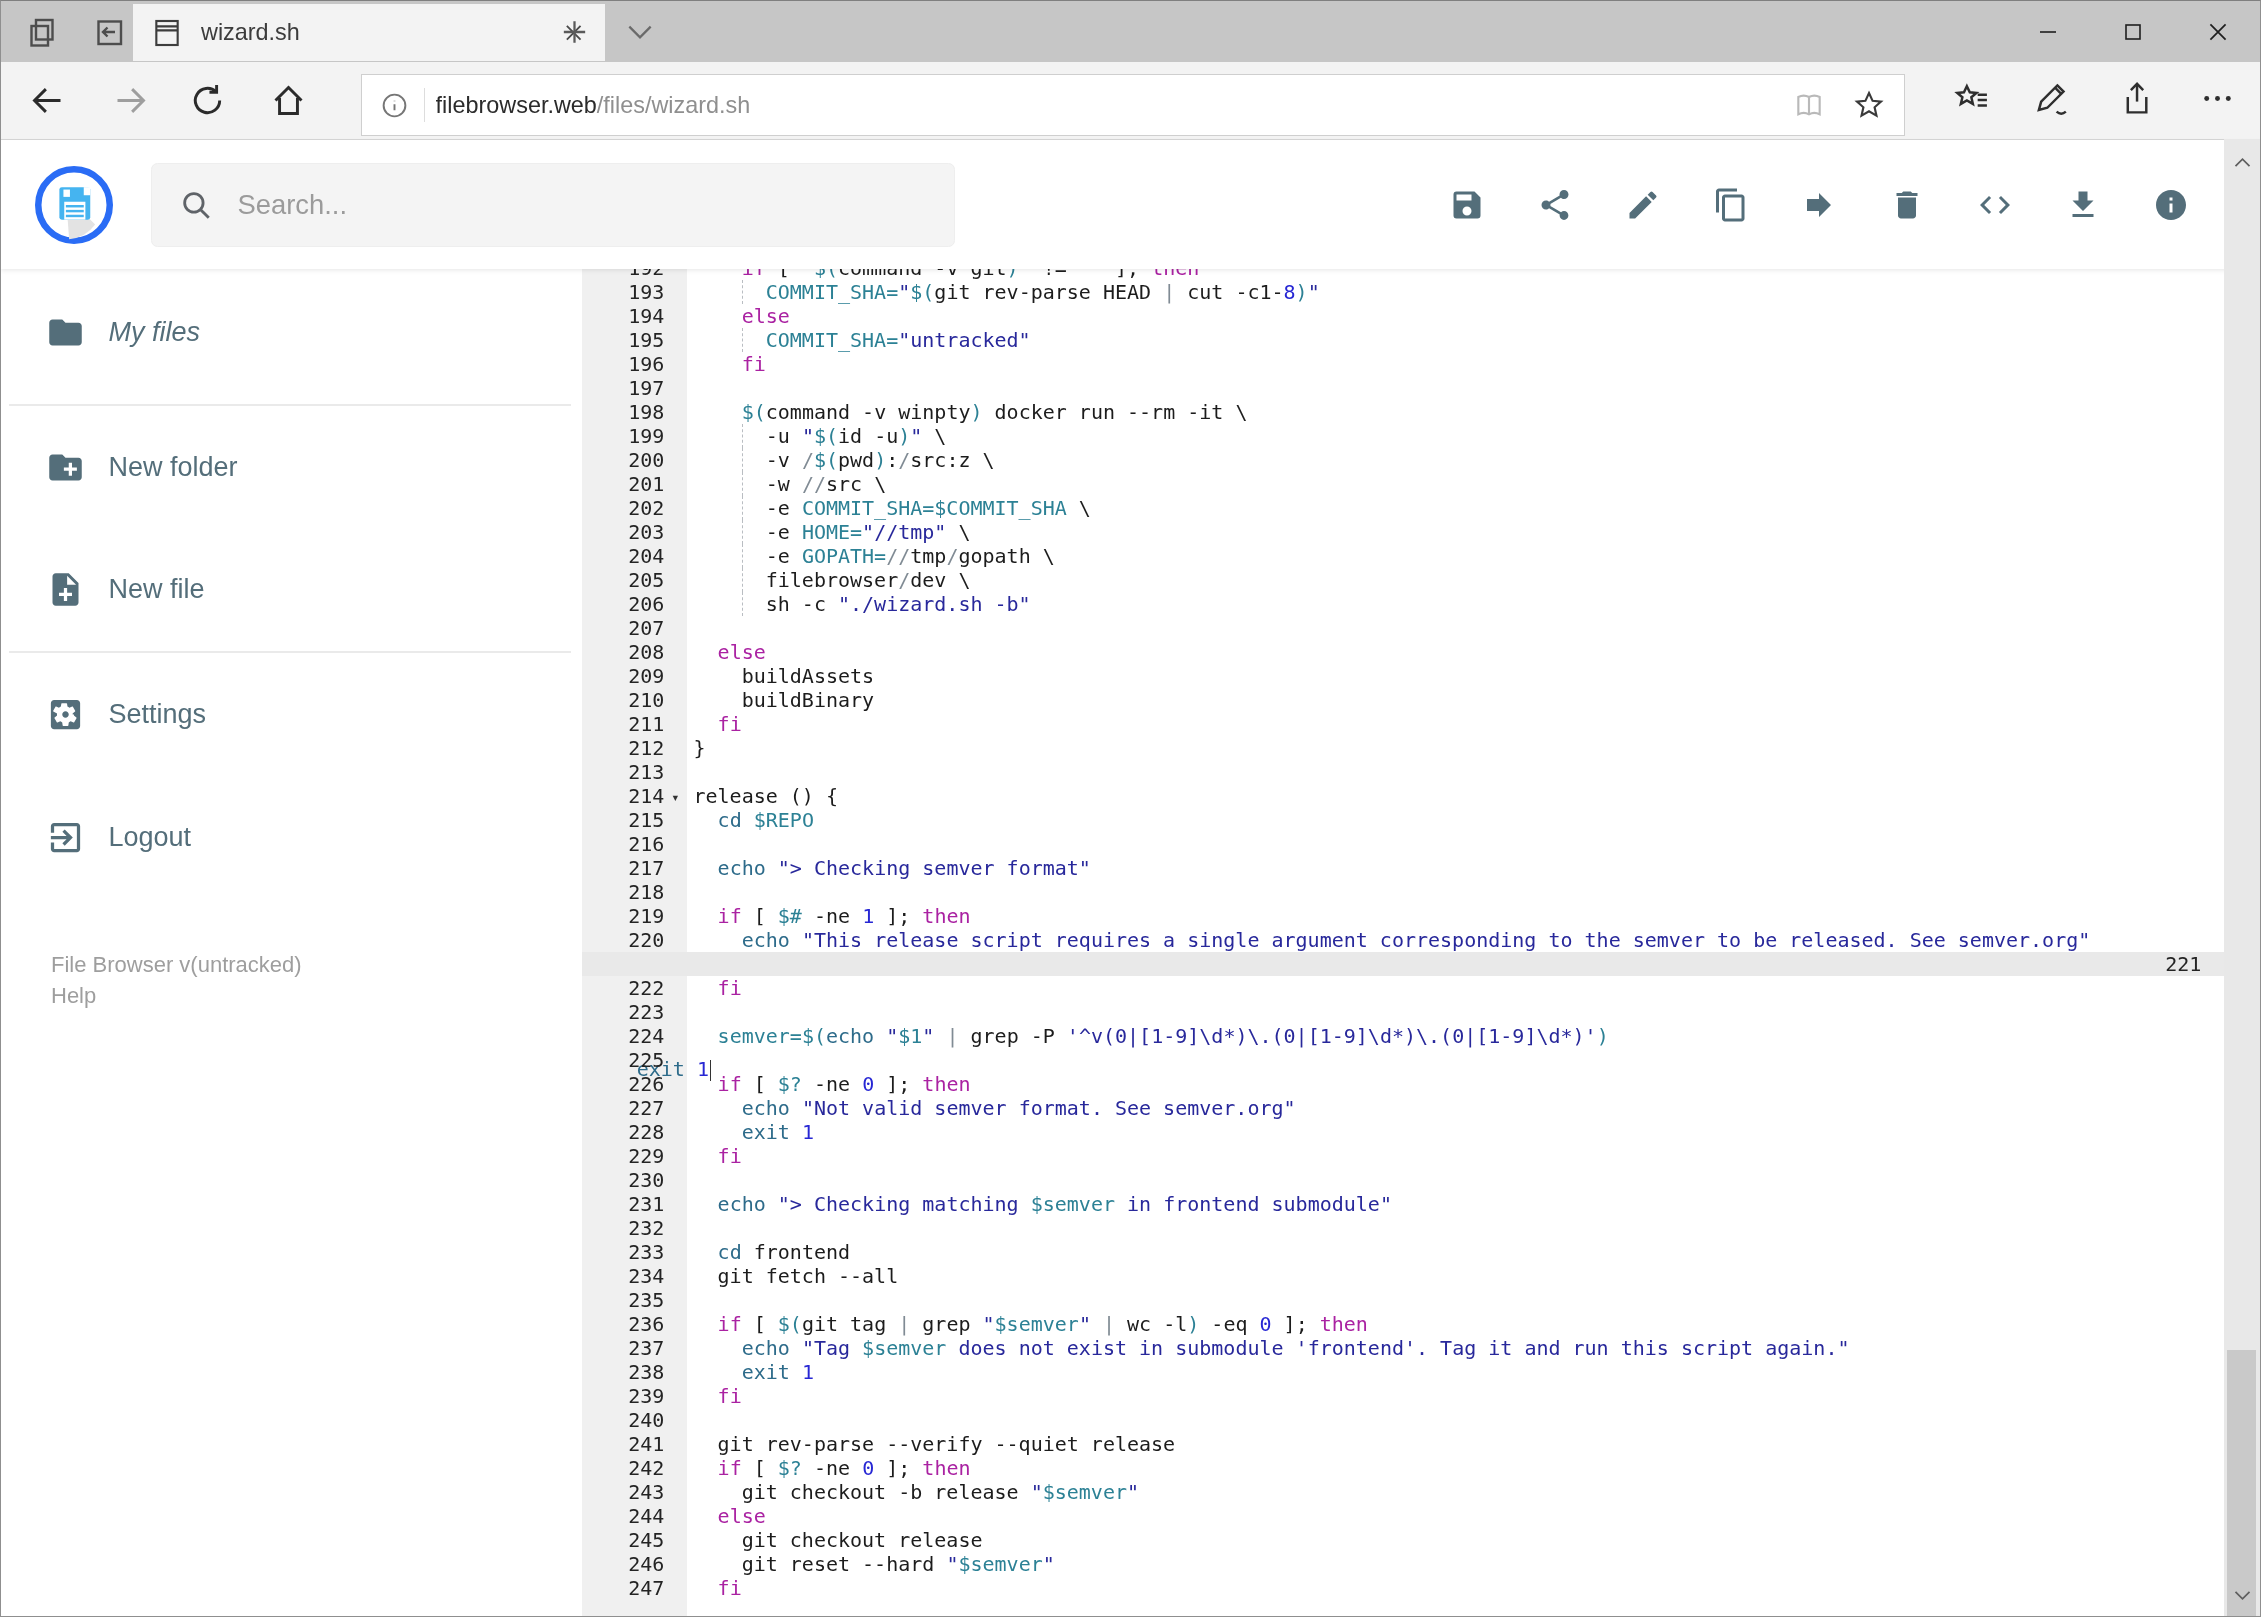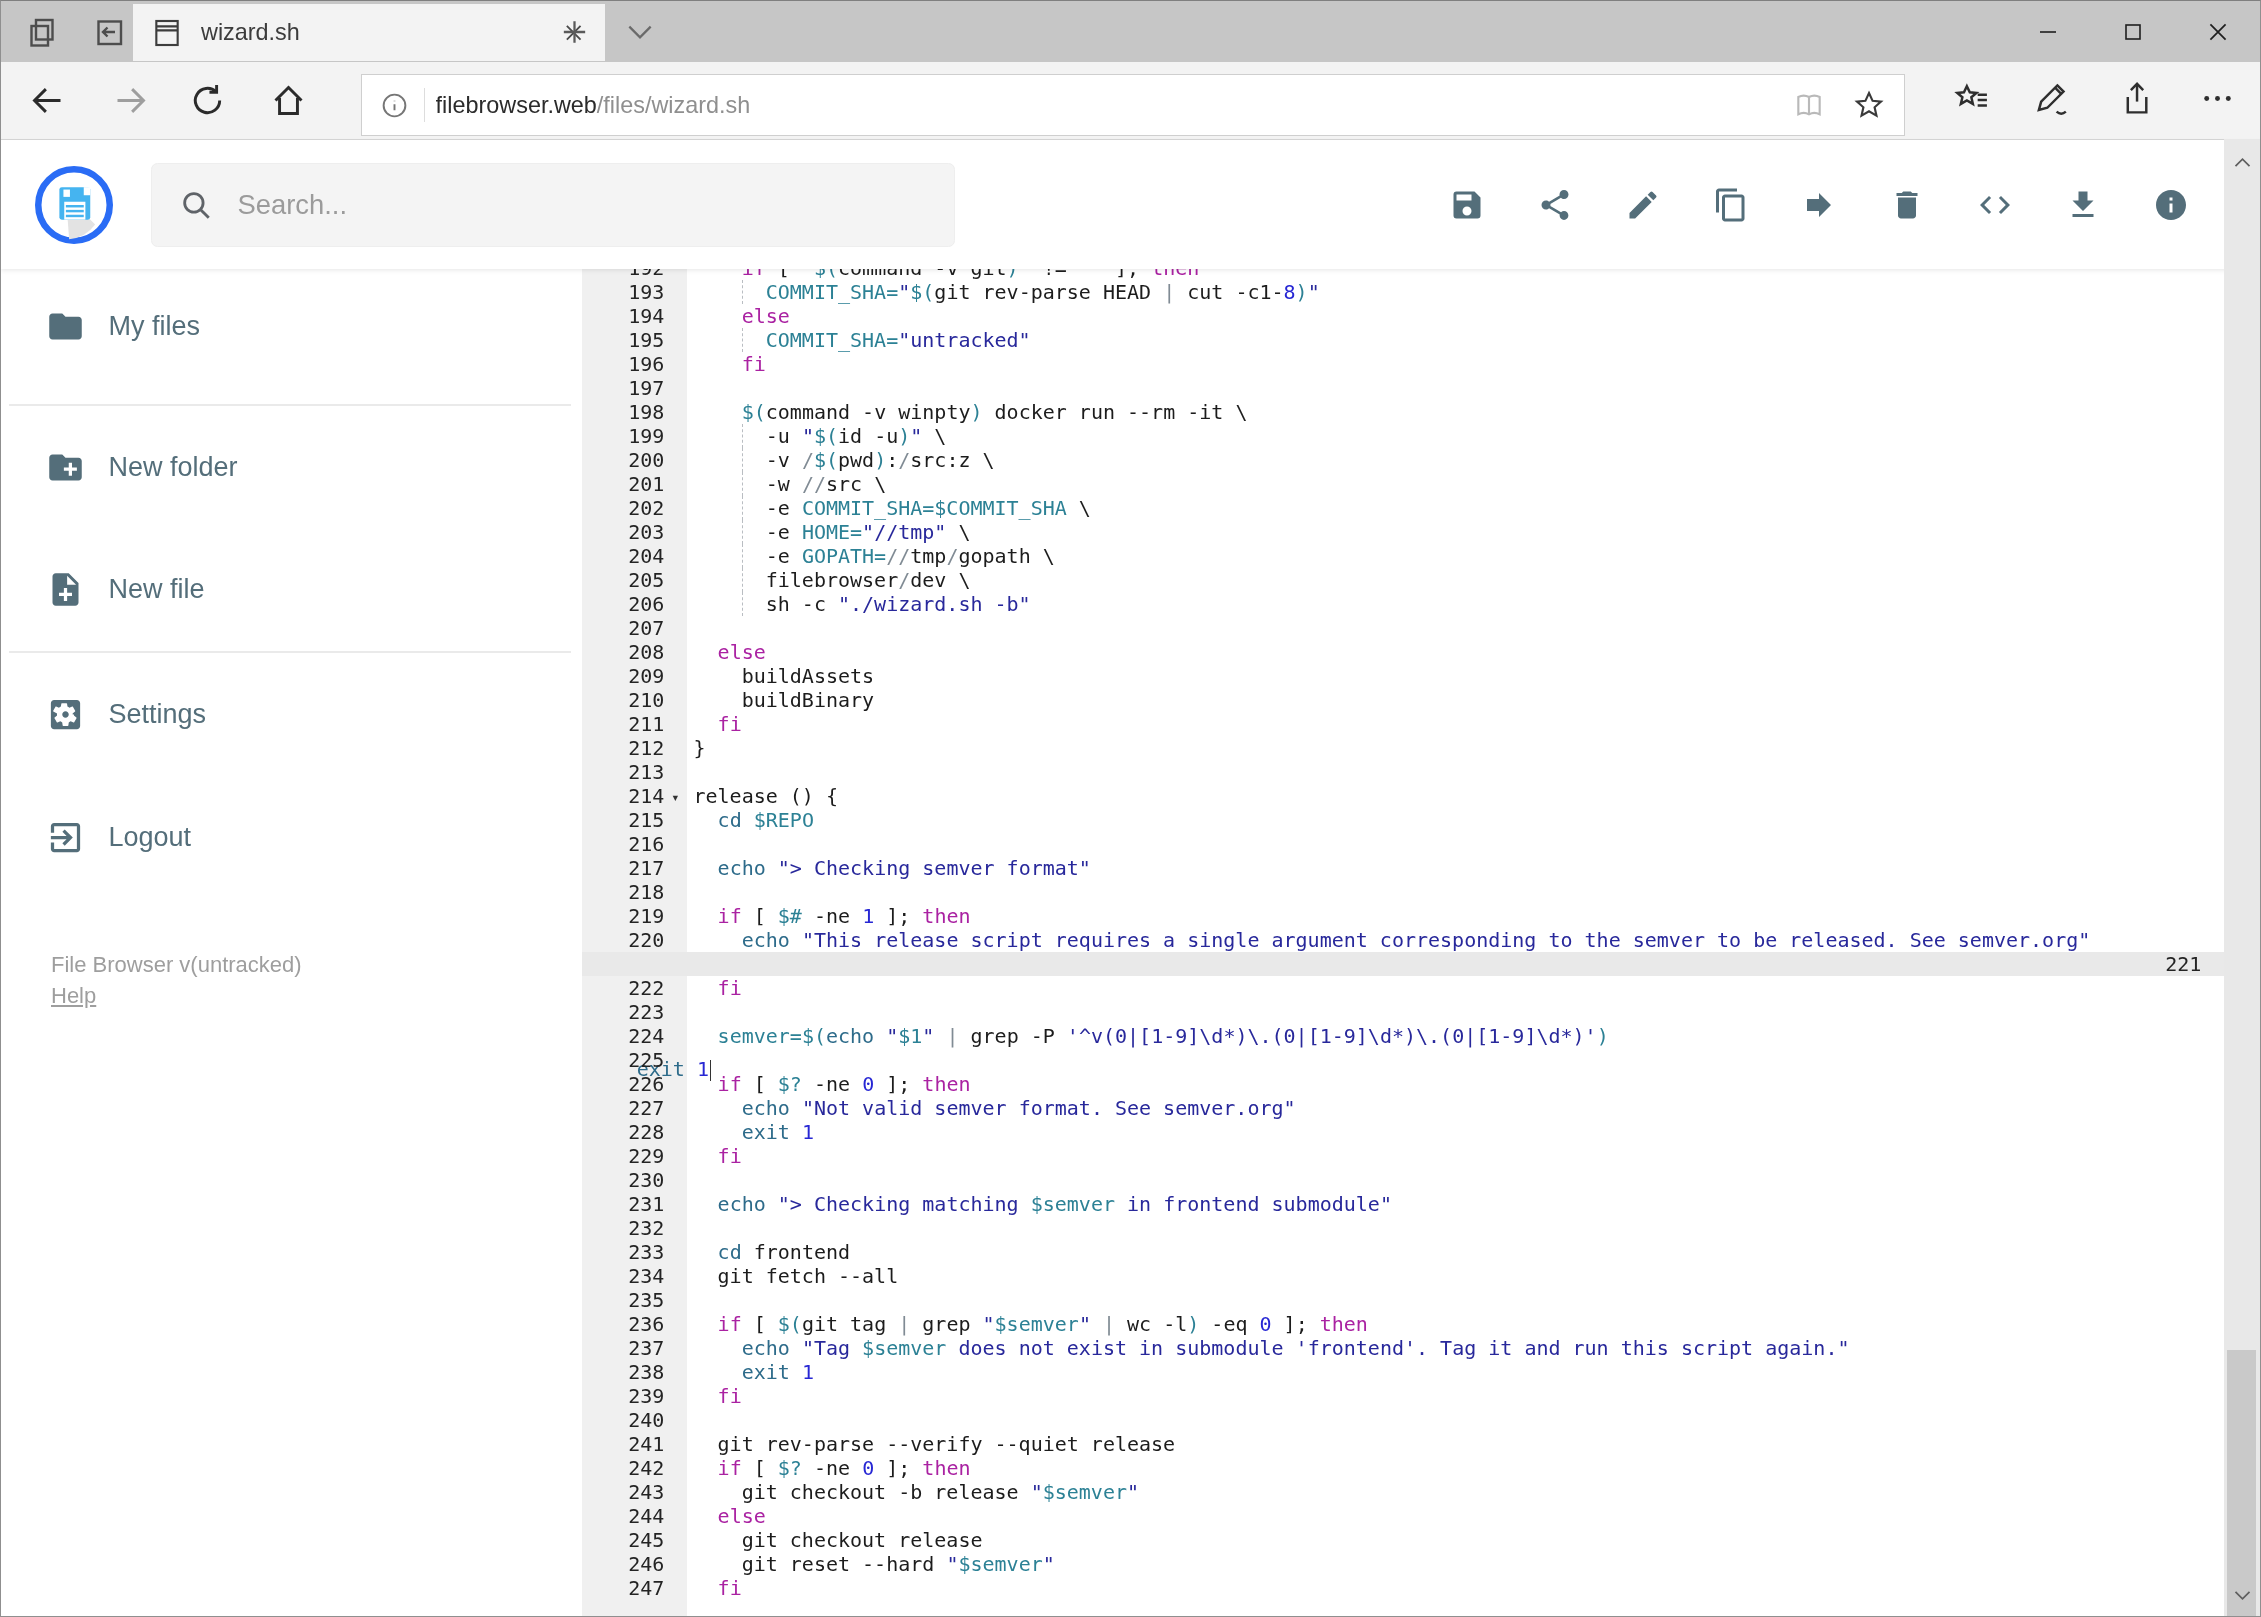--- a/index.html
+++ b/index.html
@@ -290,21 +290,21 @@
       <span class="act">
         <svg viewBox="0 0 24 24" fill="currentColor">
             <path d="M12 2C6.48 2 2 6.48 2 12s4.48 10 10 10 10-4.48 10-10S17.52 2 12 2zm1 15h-2v-6h2v6zm0-8h-2V7h2v2z"></path>
           </svg>
       </span>
     </div>
   </div>
 
   <div class="bodyrow">
     <aside class="sidebar">
-      <div class="sb-item" style="top:32px;">
+      <div class="sb-item" style="top:38px;font-style:italic;">
         <span class="sb-ic">
           <svg viewBox="0 0 24 24" fill="currentColor">
               <path d="M10 4H4c-1.1 0-2 .9-2 2v12c0 1.1.9 2 2 2h16c1.1 0 2-.9 2-2V8c0-1.1-.9-2-2-2h-8l-2-2z"></path>
             </svg>
         </span>
         <span class="sb-label">My files</span>
       </div>
       <div class="sb-div" style="top:135px;"></div>
       <div class="sb-item" style="top:173px;">
         <span class="sb-ic">
@@ -333,21 +333,21 @@
       </div>
       <div class="sb-item" style="top:543px;">
         <span class="sb-ic">
           <svg viewBox="0 0 24 24" fill="currentColor">
               <path d="M10.09 15.59L11.5 17l5-5-5-5-1.41 1.41L12.67 11H3v2h9.67l-2.58 2.59zM19 3H5c-1.11 0-2 .9-2 2v4h2V5h14v14H5v-4H3v4c0 1.1.89 2 2 2h14c1.1 0 2-.9 2-2V5c0-1.1-.9-2-2-2z"></path>
             </svg>
         </span>
         <span class="sb-label">Logout</span>
       </div>
       <div class="sb-foot" style="top:683px;">File Browser v(untracked)</div>
-      <div class="sb-foot sb-help" style="top:714px;text-decoration:underline;">Help</div>
+      <div class="sb-foot sb-help" style="top:714px;">Help</div>
     </aside>
 
     <div class="editor">
       <div class="gutterbg"></div>
       <div class="codewrap">
           <div class="row">
             <span class="ln">192</span>
             <span class="codeline"><span class="tk-p">    </span><span class="tk-k">if</span><span class="tk-p"> [ </span><span class="tk-s">"</span><span class="tk-v">$(</span><span class="tk-p">command -v git</span><span class="tk-v">)</span><span class="tk-s">"</span><span class="tk-p"> != </span><span class="tk-s">""</span><span class="tk-p"> ]; </span><span class="tk-k">then</span></span>
           </div>
           <div class="row">

